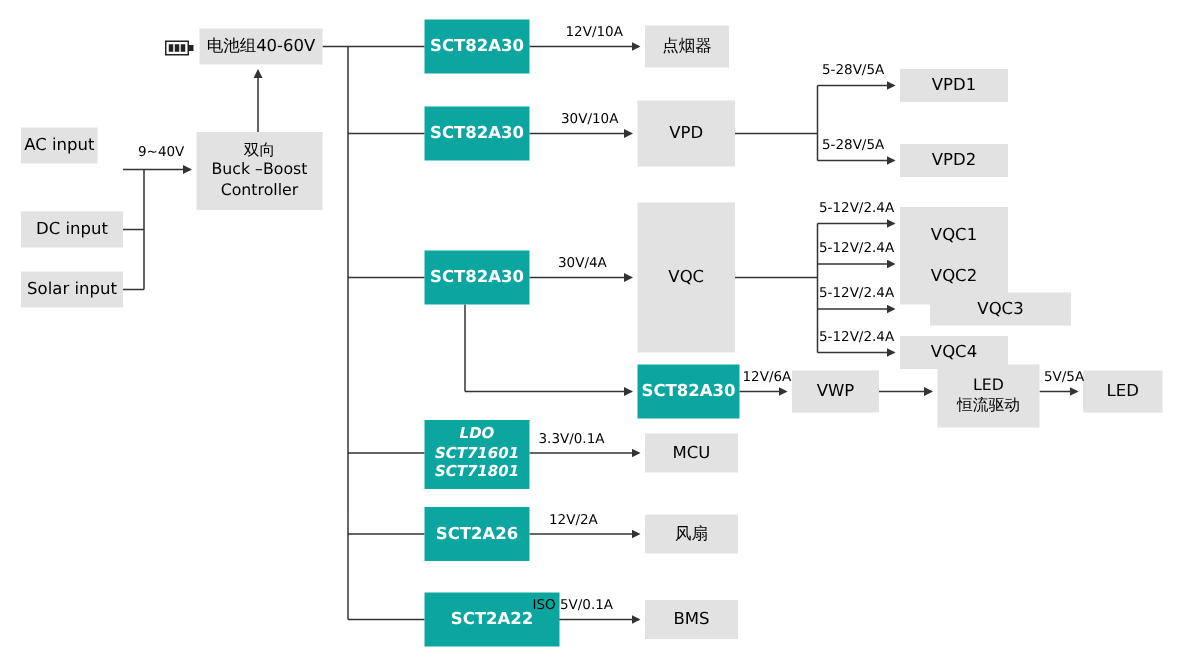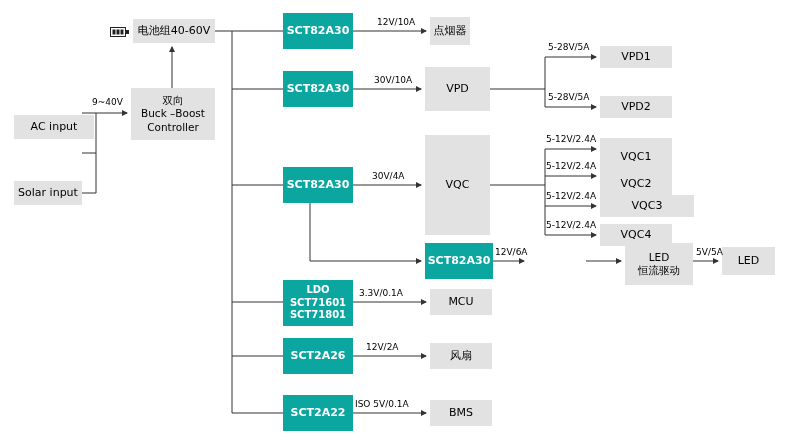--- a/index.html
+++ b/index.html
@@ -10,21 +10,21 @@
   }
   .wires{position:absolute;left:0;top:0;z-index:0;}
   .box{
     position:absolute;z-index:1;display:flex;align-items:center;justify-content:center;
     text-align:center;font-size:11px;color:#000;white-space:pre-line;line-height:1.25;
     box-sizing:border-box;
   }
   .gray{background:var(--box_gray,#e2e2e2);text-align:center;}
   .teal{background:var(--teal,#0ca6a0);color:#fff;font-weight:bold;}
   .ml{font-size:10.5px;}
-  .ml-sm{font-size:10px;}
+  .ml-sm{font-size:10px;font-style:italic;}
   .elabel{
     position:absolute;z-index:2;font-size:9px;color:#000;white-space:nowrap;line-height:1.1;text-align:right;
   }
   .batt{position:absolute;z-index:1;}
 </style>
 </head>
 <body>
 
 <div class="canvas">
 
@@ -72,52 +72,54 @@
   <span class="batt" style="left:110px;top:24px">
     <svg width="20" height="14" viewBox="0 0 20 14">
       <rect x="0.5" y="2.5" width="15" height="9" fill="none" stroke="#222"></rect>
       <rect x="16" y="5" width="3" height="4" fill="#222"></rect>
       <rect x="2.5" y="4.5" width="3" height="5" fill="#222"></rect>
       <rect x="6.5" y="4.5" width="3" height="5" fill="#222"></rect>
       <rect x="10.5" y="4.5" width="3" height="5" fill="#222"></rect>
     </svg>
   </span>
 
-  <div class="box gray" style="left:14px;top:115px;width:80px;height:24px">AC input</div>
+  <div class="box gray" style="left:14px;top:85px;width:51px;height:24px">AC input</div>
+  <div class="box gray" style="left:14px;top:141px;width:68px;height:24px">DC input</div>
   <div class="box gray" style="left:14px;top:181px;width:68px;height:24px">Solar input</div>
 
   <div class="box gray" style="left:133px;top:19px;width:82px;height:24px">电池组40-60V</div>
   <div class="box gray ml" style="left:131px;top:88px;width:84px;height:52px">双向
 Buck –Boost
 Controller</div>
 
   <div class="box teal" style="left:283px;top:13px;width:70px;height:36px">SCT82A30</div>
   <div class="box teal" style="left:283px;top:71px;width:70px;height:36px">SCT82A30</div>
   <div class="box teal" style="left:283px;top:167px;width:70px;height:36px">SCT82A30</div>
   <div class="box teal ml-sm" style="left:283px;top:280px;width:70px;height:46px">LDO
 SCT71601
 SCT71801</div>
   <div class="box teal" style="left:283px;top:338px;width:70px;height:36px">SCT2A26</div>
-  <div class="box teal" style="left:283px;top:395px;width:70px;height:36px">SCT2A22</div>
+  <div class="box teal" style="left:283px;top:395px;width:90px;height:36px">SCT2A22</div>
   <div class="box teal" style="left:425px;top:243px;width:68px;height:36px">SCT82A30</div>
 
-  <div class="box gray" style="left:430px;top:17px;width:40px;height:28px">点烟器</div>
+  <div class="box gray" style="left:430px;top:17px;width:56px;height:28px">点烟器</div>
   <div class="box gray" style="left:425px;top:67px;width:65px;height:44px">VPD</div>
   <div class="box gray" style="left:425px;top:135px;width:65px;height:100px">VQC</div>
+  <div class="box gray" style="left:528px;top:247px;width:58px;height:28px">VWP</div>
   <div class="box gray ml" style="left:625px;top:243px;width:68px;height:42px">LED
 恒流驱动</div>
   <div class="box gray" style="left:722px;top:247px;width:53px;height:28px">LED</div>
   <div class="box gray" style="left:430px;top:343px;width:62px;height:26px">风扇</div>
   <div class="box gray" style="left:430px;top:289px;width:62px;height:26px">MCU</div>
   <div class="box gray" style="left:430px;top:400px;width:62px;height:26px">BMS</div>
   <div class="box gray" style="left:600px;top:46px;width:72px;height:22px">VPD1</div>
   <div class="box gray" style="left:600px;top:96px;width:72px;height:22px">VPD2</div>
   <div class="box gray" style="left:600px;top:138px;width:72px;height:38px">VQC1</div>
   <div class="box gray" style="left:600px;top:165px;width:72px;height:38px">VQC2</div>
-  <div class="box gray" style="left:600px;top:195px;width:94px;height:22px">VQC3</div>
+  <div class="box gray" style="left:620px;top:195px;width:94px;height:22px">VQC3</div>
   <div class="box gray" style="left:600px;top:224px;width:72px;height:22px">VQC4</div>
 
   <div class="elabel" style="left:92px;top:98px">9~40V</div>
   <div class="elabel" style="left:377px;top:18px">12V/10A</div>
   <div class="elabel" style="left:374px;top:76px">30V/10A</div>
   <div class="elabel" style="left:372px;top:172px">30V/4A</div>
   <div class="elabel" style="left:495px;top:248px">12V/6A</div>
   <div class="elabel" style="left:359px;top:289px">3.3V/0.1A</div>
   <div class="elabel" style="left:366px;top:343px">12V/2A</div>
   <div class="elabel" style="left:355px;top:400px">ISO 5V/0.1A</div>

